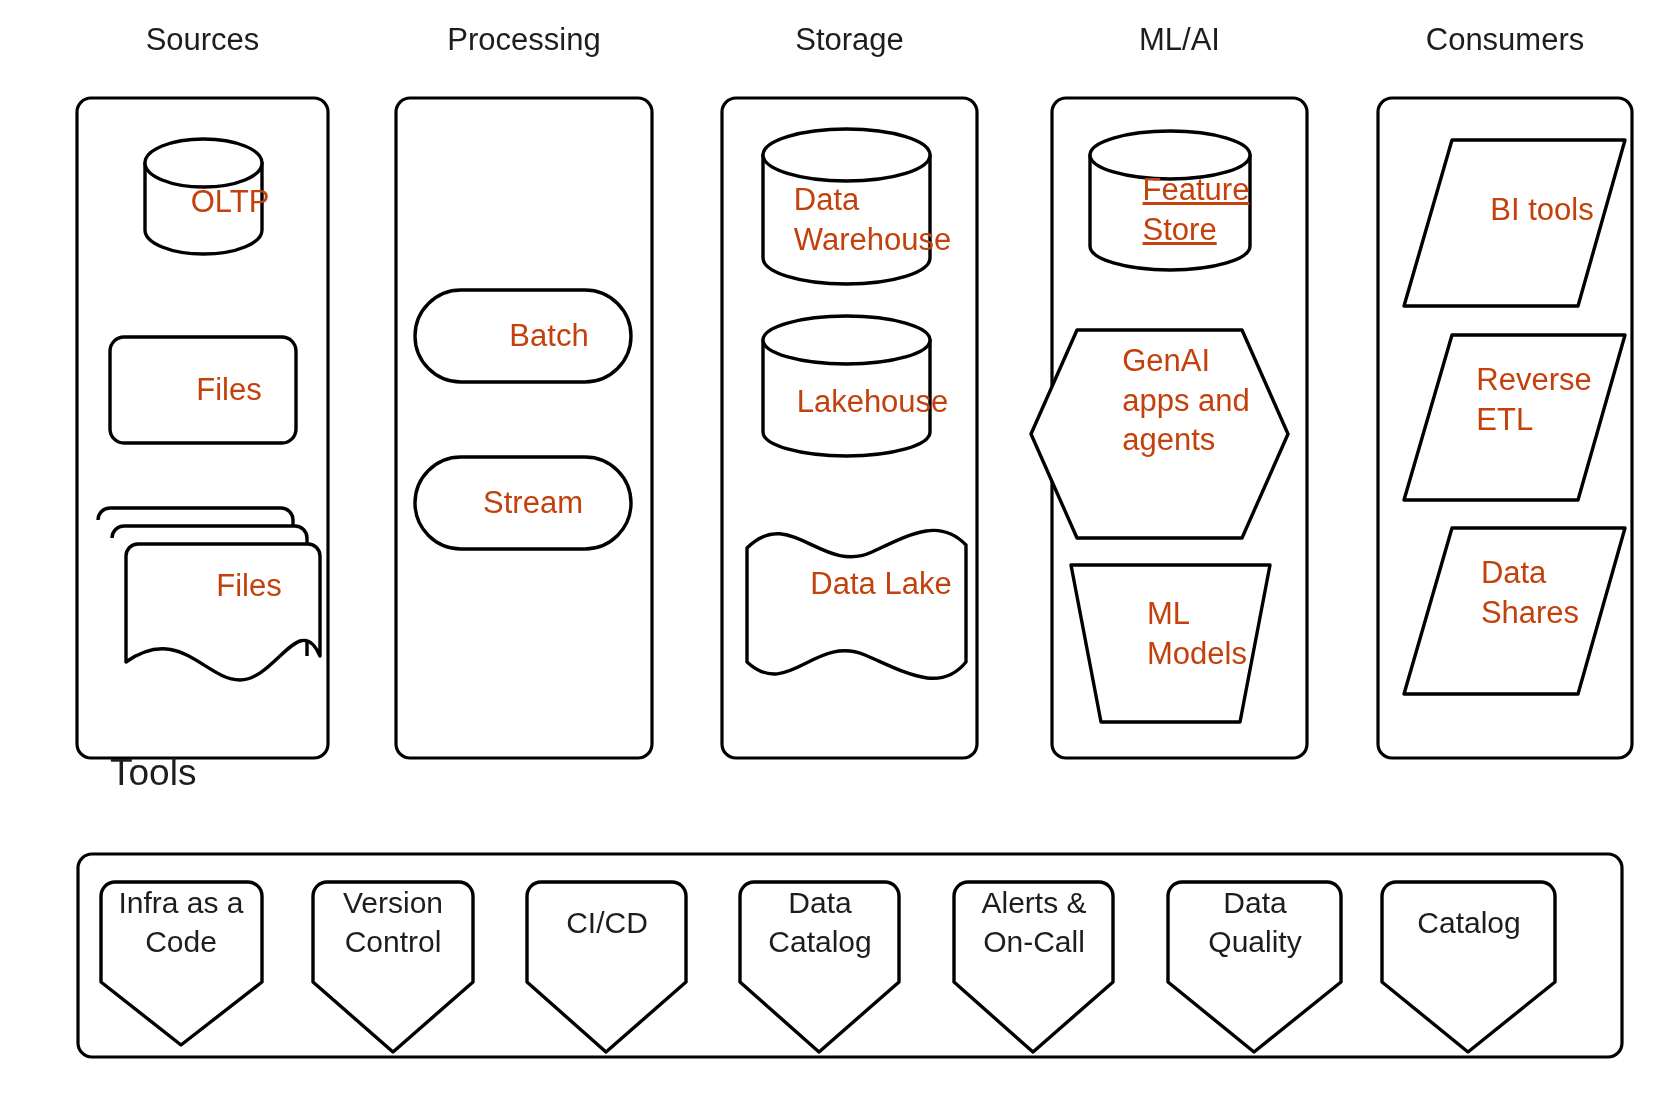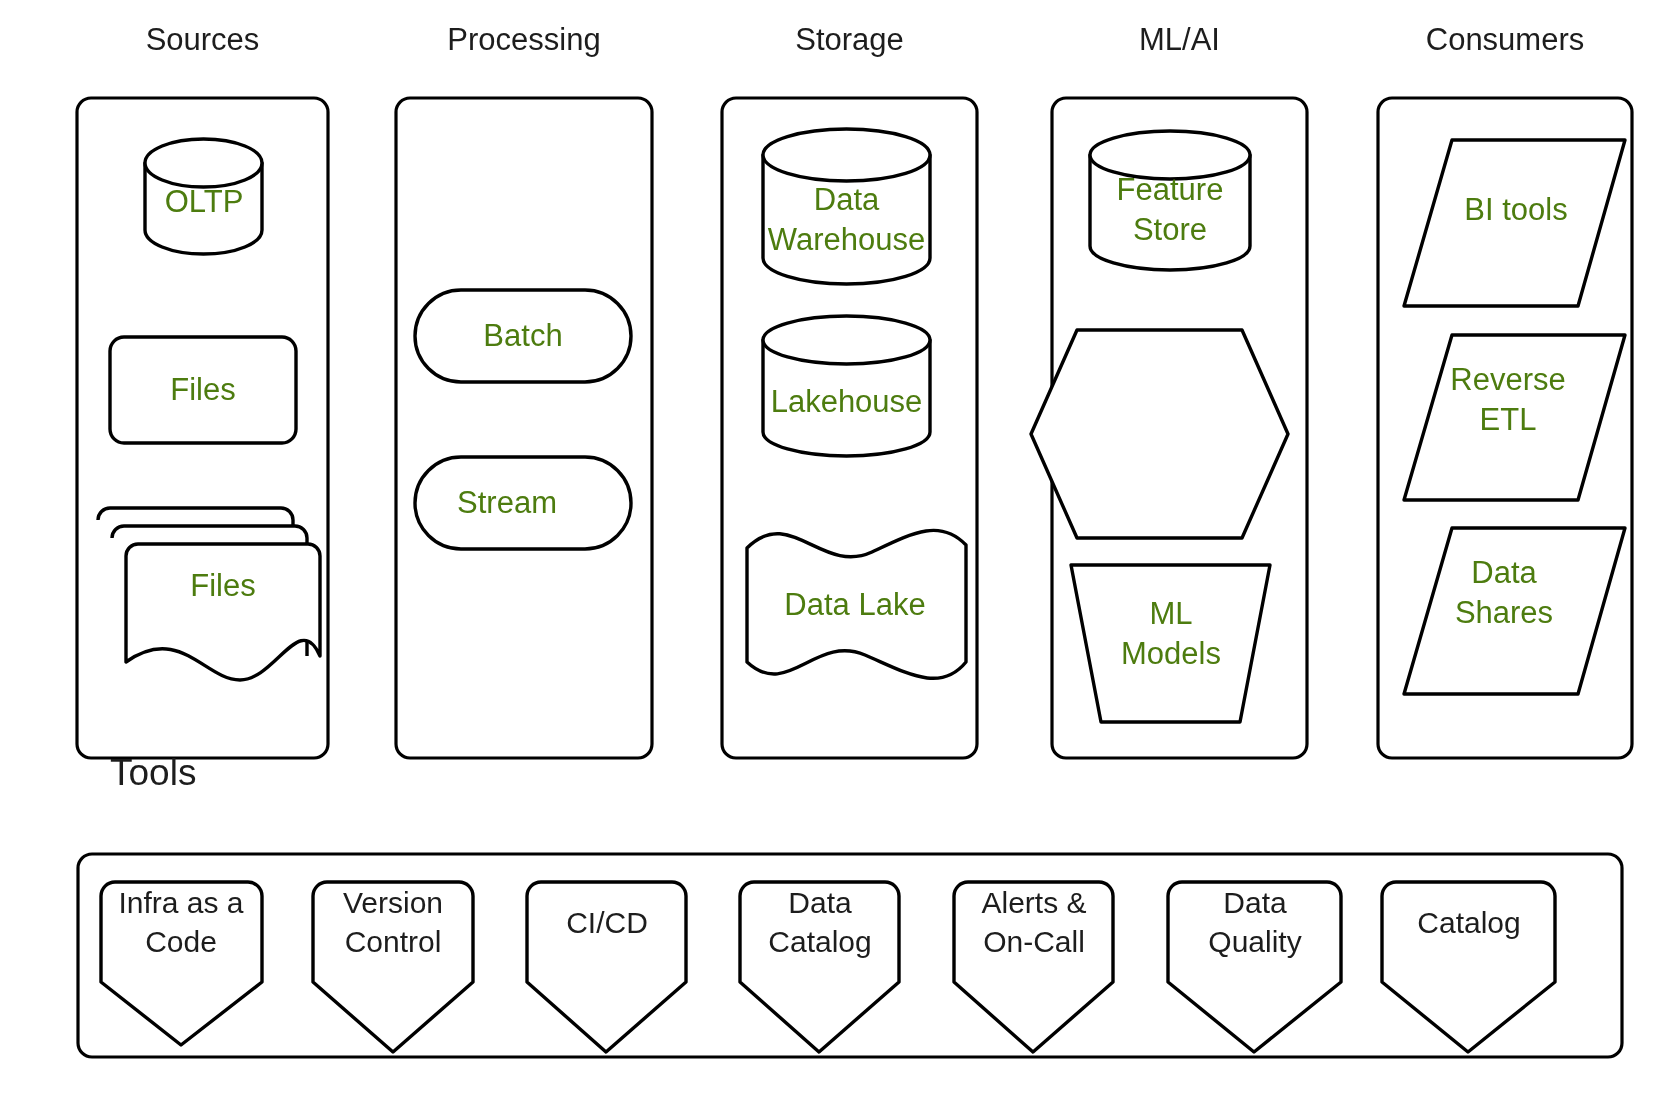--- a/index.html
+++ b/index.html
@@ -9,22 +9,22 @@
   .col-title{
     position:absolute;text-align:center;font-size:31px;color:#1d1d1d;
     font-family:"Liberation Sans",sans-serif;white-space:nowrap;
   }
   .section-title{
     position:absolute;font-size:37px;color:#1d1d1d;
     font-family:"Liberation Sans",sans-serif;white-space:nowrap;
   }
   .node-label{
     position:absolute;display:flex;align-items:center;justify-content:center;
-    text-align:center;font-size:31px;line-height:1.28;color:#4d7c0f;
-    font-family:"Liberation Sans",sans-serif;pointer-events:none;
+    font-size:31px;line-height:1.28;color:#c2410c;
+    font-family:"Liberation Sans",sans-serif;pointer-events:none;margin-left:26px;
   }
   .tool-label{
     position:absolute;display:flex;align-items:center;justify-content:center;
     text-align:center;font-size:30px;line-height:1.3;color:#1d1d1d;
     font-family:"Liberation Sans",sans-serif;pointer-events:none;
   }
   svg .frame{fill:#ffffff;stroke:#000000;stroke-width:3.2;}
   svg .shape{fill:#ffffff;stroke:#000000;stroke-width:3.4;stroke-linejoin:round;}
 </style>
 </head>
@@ -106,23 +106,24 @@
 
   <div class="node-label" style="left:145px;top:172px;width:118px;height:60px;">OLTP</div>
   <div class="node-label" style="left:110px;top:360px;width:186px;height:60px;">Files</div>
   <div class="node-label" style="left:126px;top:556px;width:194px;height:60px;">Files</div>
 
   <div class="node-label" style="left:415px;top:306px;width:216px;height:60px;">Batch</div>
   <div class="node-label" style="left:415px;top:473px;width:184px;height:60px;">Stream</div>
 
   <div class="node-label" style="left:718px;top:175px;width:257px;height:90px;">Data<br>Warehouse</div>
   <div class="node-label" style="left:722px;top:372px;width:249px;height:60px;">Lakehouse</div>
-  <div class="node-label" style="left:730px;top:575px;width:250px;height:60px;">Data Lake</div>
+  <div class="node-label" style="left:730px;top:554px;width:250px;height:60px;">Data Lake</div>
 
-  <div class="node-label" style="left:1090px;top:165px;width:160px;height:90px;">Feature<br>Store</div>
+  <div class="node-label" style="left:1090px;top:165px;width:160px;height:90px;text-decoration:underline;">Feature<br>Store</div>
+  <div class="node-label" style="left:1039px;top:333px;width:242px;height:135px;">GenAI<br>apps and<br>agents</div>
   <div class="node-label" style="left:1086px;top:569px;width:170px;height:130px;">ML<br>Models</div>
 
   <div class="node-label" style="left:1400px;top:355px;width:216px;height:90px;">Reverse<br>ETL</div>
   <div class="node-label" style="left:1406px;top:180px;width:220px;height:60px;">BI tools</div>
   <div class="node-label" style="left:1396px;top:548px;width:216px;height:90px;">Data<br>Shares</div>
 
   <div class="tool-label" style="left:96px;top:855px;width:170px;height:134px;">Infra as a<br>Code</div>
   <div class="tool-label" style="left:308px;top:855px;width:170px;height:134px;">Version<br>Control</div>
   <div class="tool-label" style="left:522px;top:855px;width:170px;height:134px;">CI/CD</div>
   <div class="tool-label" style="left:735px;top:855px;width:170px;height:134px;">Data<br>Catalog</div>

